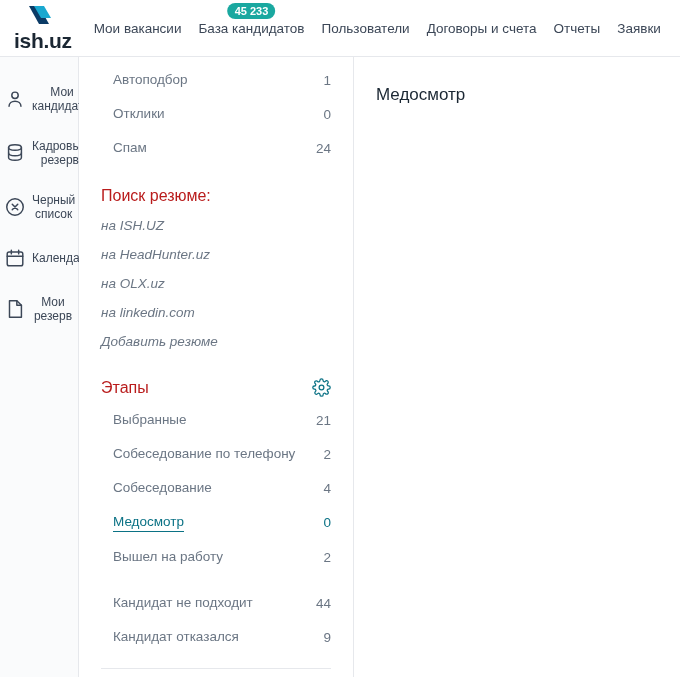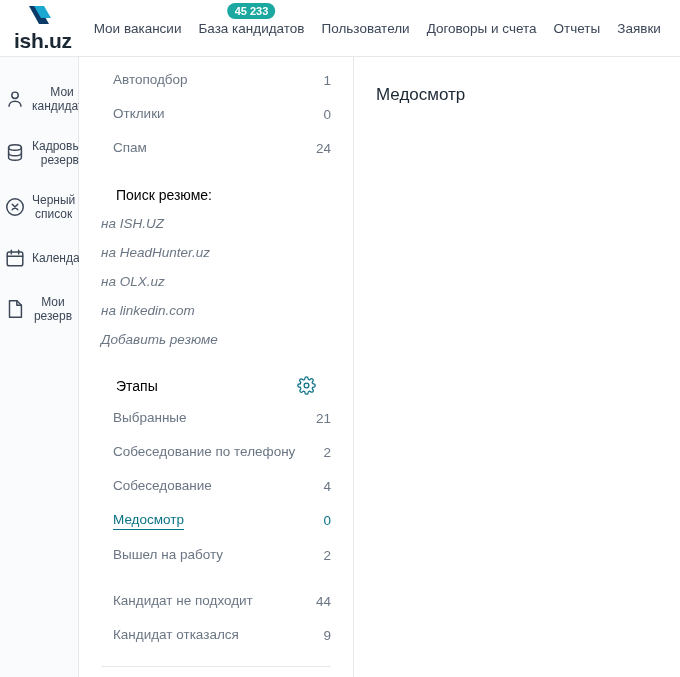--- a/index.html
+++ b/index.html
@@ -136,23 +136,23 @@
   .row-label { line-height: 18px; margin-left: 12px; }
   .row-value { color: #6b7684; font-size: 13.5px; }
   .row.first { padding-top: 14px; }
   .row.active .row-label {
     color: #0b7285;
     border-bottom: 1px solid #0b7285;
   }
   .row.active .row-value { color: #0b7285; }
 
   .section-title {
-    font-size: 14px;
-    color: #000000;
-    margin: 22px 15px 6px;
+    font-size: 16px;
+    color: #b91c1c;
+    margin: 22px 0 6px;
     display: flex;
     justify-content: space-between;
     align-items: center;
   }
   .gear-btn {
     cursor: pointer;
     line-height: 0;
   }
   .link-row {
     font-size: 13.5px;

